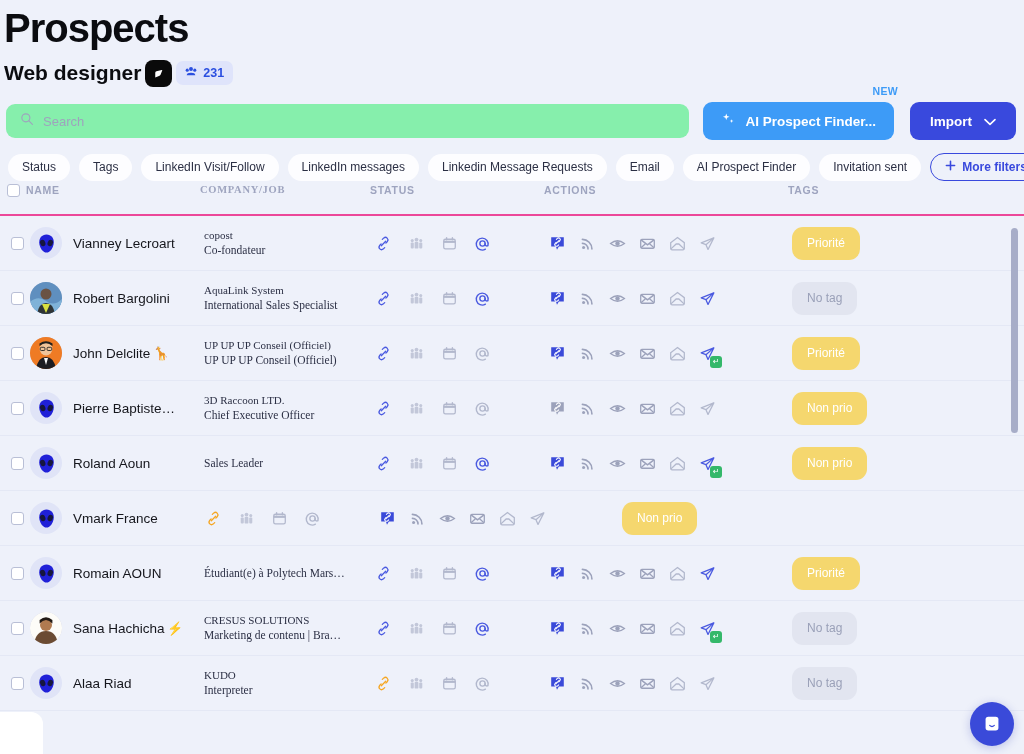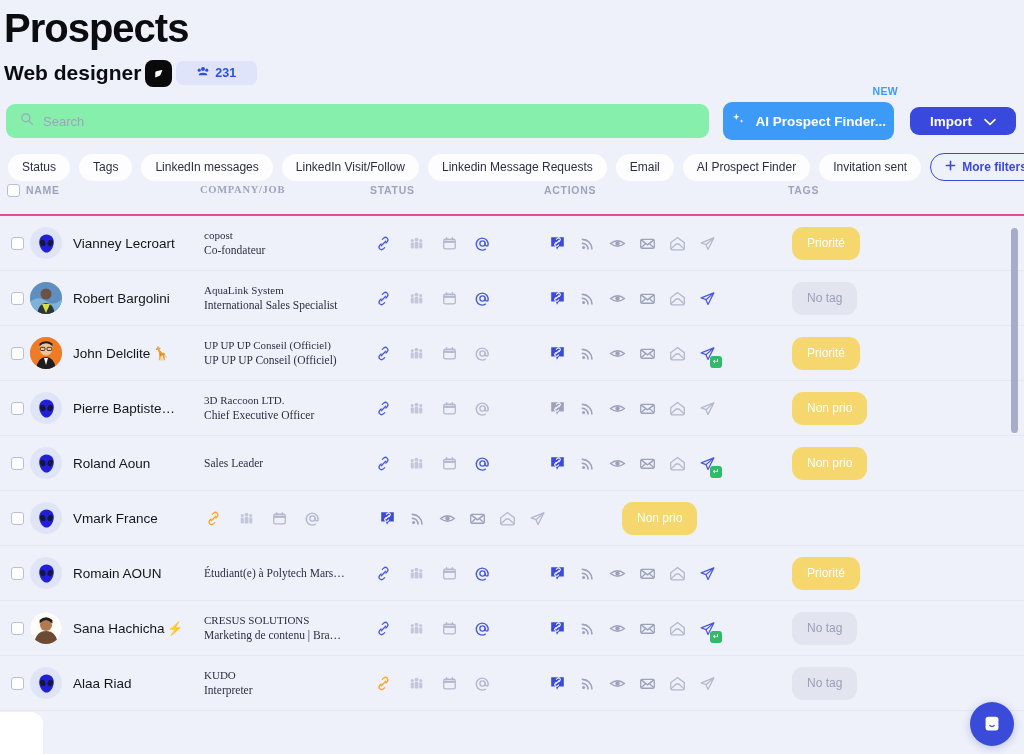--- a/index.html
+++ b/index.html
@@ -22,21 +22,21 @@
   }
   .sub-title { font-size: 21px; font-weight: bold; color: #0b0c10; }
   .black-badge {
     width: 27px; height: 27px; border-radius: 8px; background: #0a0a0a;
     display: flex; align-items: center; justify-content: center;
   }
   .black-badge svg { display: block; }
   .count-badge {
     background: #dfe4fb; color: #2b4fe0; border-radius: 7px;
     font-size: 12.5px; font-weight: bold;
-    padding: 5px 21px; display: flex; align-items: flex-start; gap: 6px;
+    padding: 5px 9px; display: flex; align-items: flex-start; gap: 6px;
   }
   .count-badge .cb-num { color: #2b4fe0; }
 
   
   .search-row {
     display: flex; align-items: center; gap: 0;
     padding: 10px 8px 0 6px; position: relative; height: 52px;
   }
   .search-box {
     flex: 1; height: 34px; background: #86efac; border-radius: 9px;
@@ -46,34 +46,34 @@
   .search-box input {
     border: 0; outline: 0; background: transparent; flex: 1;
     font-family: "Liberation Sans", sans-serif;
     font-size: 13px; color: #6f7490;
   }
   .search-box input::placeholder { color: #9ea3bd; }
 
   .ai-btn {
     position: relative;
     background: #3d9bf7; color: #fff; border: 0; cursor: pointer;
-    border-radius: 9px; height: 38px; padding: 0 8px;
+    border-radius: 9px; height: 38px; padding: 0 18px;
     font-family: "Liberation Sans", sans-serif;
     font-size: 13.5px; font-weight: bold;
     display: flex; align-items: center; gap: 9px;
     margin-right: 16px;
   }
   .new-badge {
     position: absolute; top: -17px; right: -4px;
     color: #3d9bf7; font-size: 10.5px; font-weight: bold;
     letter-spacing: .3px;
   }
   .import-btn {
     background: #3949dd; color: #fff; border: 0; cursor: pointer;
-    border-radius: 9px; height: 28px; padding: 0 20px;
+    border-radius: 9px; height: 38px; padding: 0 20px;
     font-family: "Liberation Sans", sans-serif;
     font-size: 13.5px; font-weight: bold;
     display: flex; align-items: center; gap: 12px;
   }
 
   
   .chips {
     display: flex; align-items: center; gap: 9px;
     padding: 8px 8px 0 8px; height: 42px;
   }
@@ -229,22 +229,22 @@
       <svg width="12" height="8" viewBox="0 0 12 8">
         <polyline points="1,1.6 6,6.4 11,1.6" fill="none" stroke="#fff" stroke-width="1.6" stroke-linecap="round" stroke-linejoin="round"></polyline>
       </svg>
     </span>
   </button>
 </div>
 
 <div class="chips" id="chips-row">
     <div class="chip">Status</div>
     <div class="chip">Tags</div>
+    <div class="chip">LinkedIn Visit/Follow</div>
     <div class="chip">LinkedIn messages</div>
-    <div class="chip">LinkedIn Visit/Follow</div>
     <div class="chip">Linkedin Message Requests</div>
     <div class="chip">Email</div>
     <div class="chip">AI Prospect Finder</div>
     <div class="chip">Invitation sent</div>
     <div class="chip-more">
       <span><svg width="11" height="11" viewBox="0 0 12 12">
           <line x1="6" y1="1.5" x2="6" y2="10.5" stroke="#3949dd" stroke-width="1.7" stroke-linecap="round"></line>
           <line x1="1.5" y1="6" x2="10.5" y2="6" stroke="#3949dd" stroke-width="1.7" stroke-linecap="round"></line>
         </svg></span>
       <span>More filters</span>

